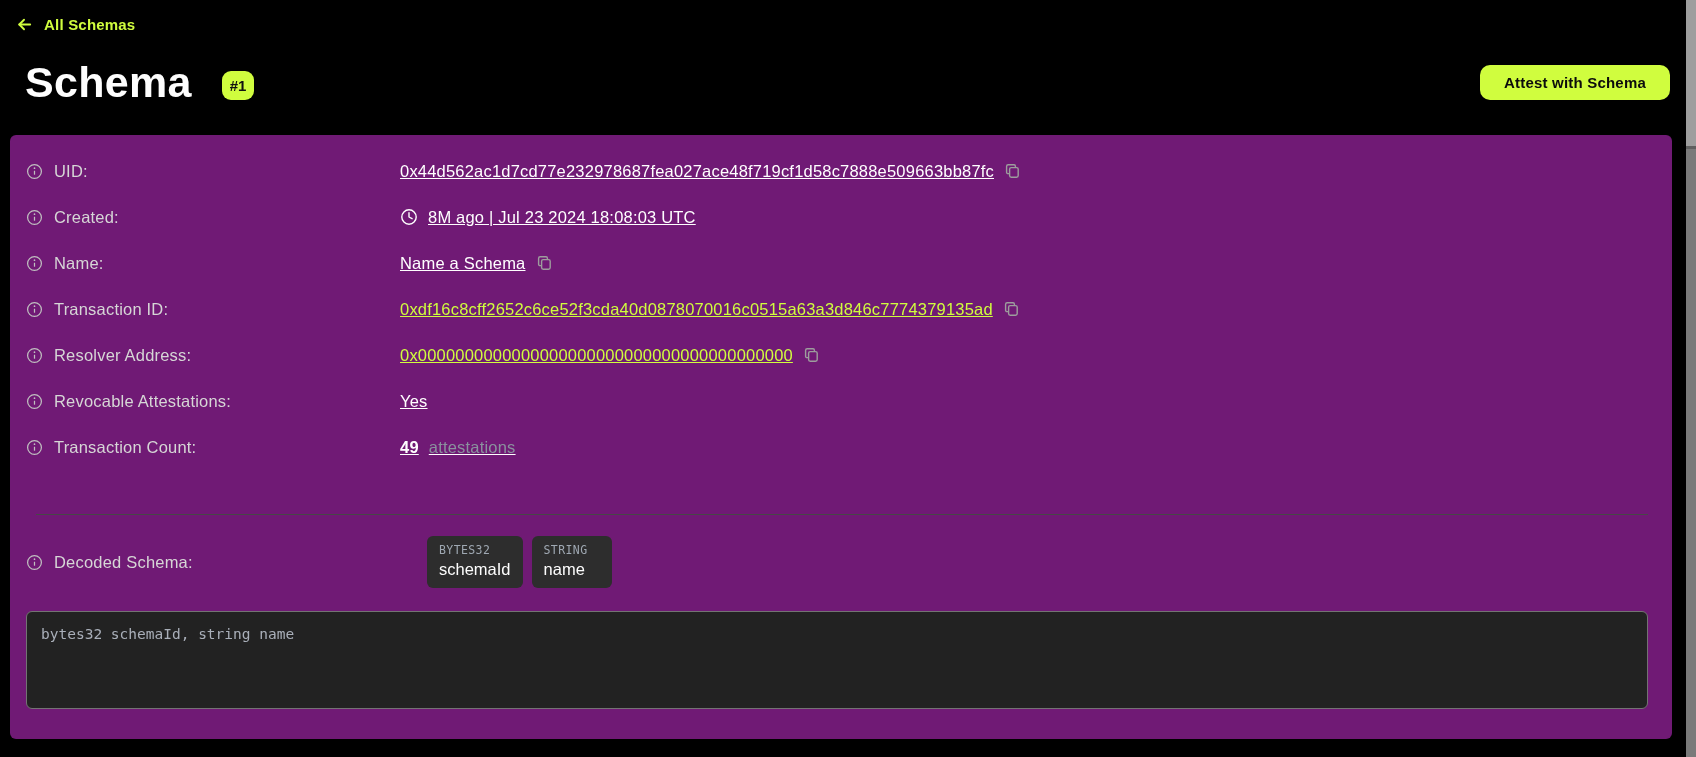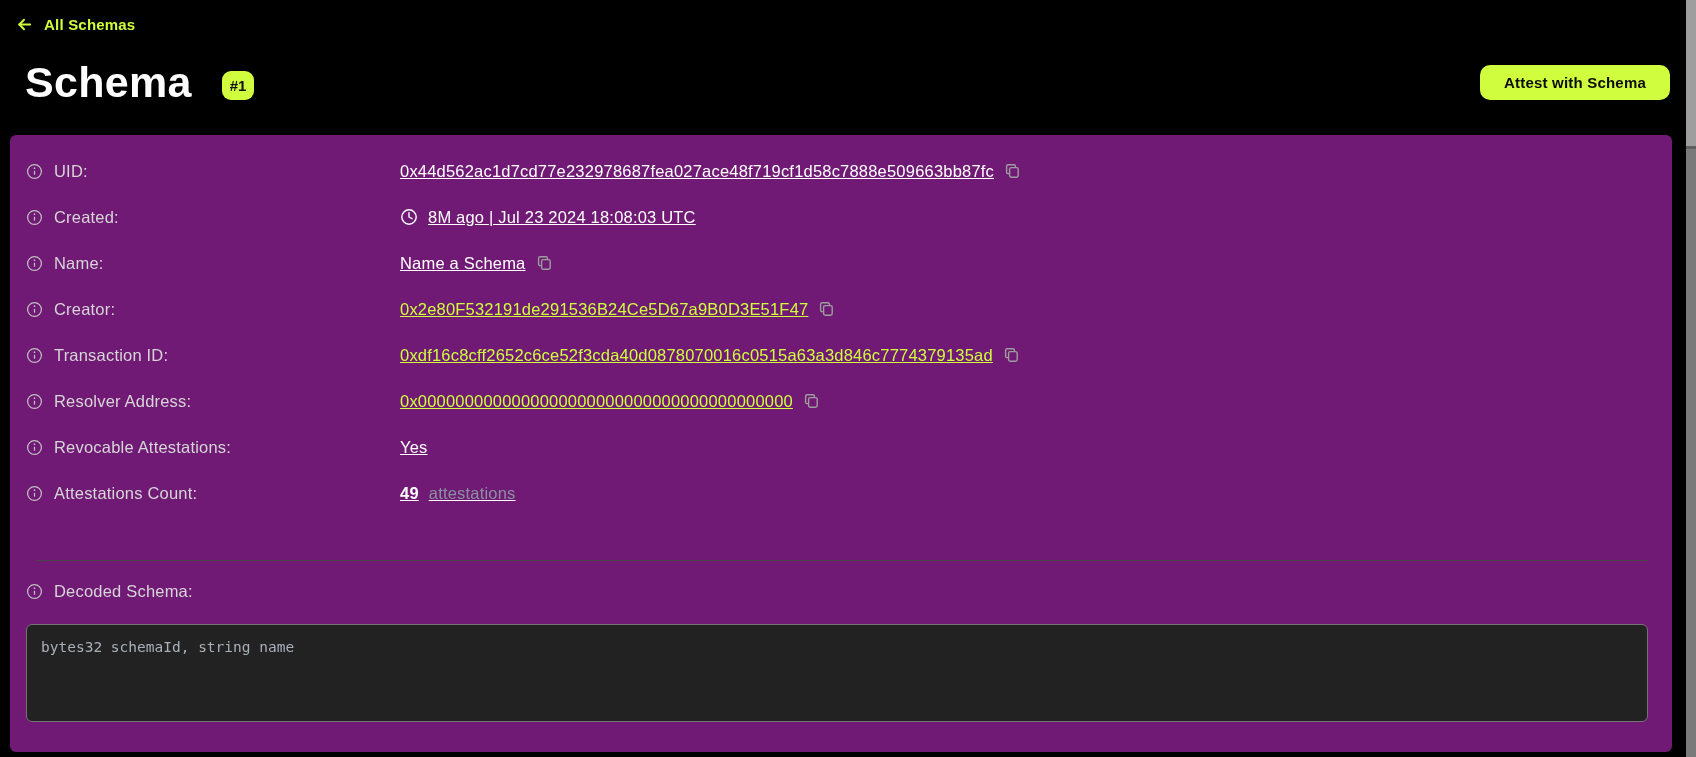--- a/index.html
+++ b/index.html
@@ -168,41 +168,20 @@
         <span>Name a Schema</span>
         <span class="copy-btn">
           <svg viewBox="0 0 17 17" fill="none" stroke="currentColor" stroke-width="1.4">
               <rect x="5.6" y="5.6" width="8.6" height="9.6" rx="1.6"></rect>
               <path d="M11.4 5.6 V4.2 a1.4 1.4 0 0 0 -1.4 -1.4 H4.2 A1.6 1.6 0 0 0 2.6 4.4 v5.8 a1.4 1.4 0 0 0 1.4 1.4 h1.6"></path>
             </svg>
         </span>
       </div>
     </div>
 
-    <div class="row">
-      <div class="row-label">
-        <span class="info-icon">
-          <svg viewBox="0 0 18 18" fill="none" stroke="currentColor" stroke-width="1.3">
-              <circle cx="9" cy="9" r="7.3"></circle>
-              <line x1="9" y1="8.2" x2="9" y2="12.4"></line>
-              <circle cx="9" cy="5.5" r="0.9" fill="currentColor" stroke="none"></circle>
-            </svg>
-        </span>
-        <span>Creator:</span>
-      </div>
-      <div class="value lime">
-        <a style="cursor:pointer">0x2e80F532191de291536B24Ce5D67a9B0D3E51F47</a>
-        <span class="copy-btn">
-          <svg viewBox="0 0 17 17" fill="none" stroke="currentColor" stroke-width="1.4">
-              <rect x="5.6" y="5.6" width="8.6" height="9.6" rx="1.6"></rect>
-              <path d="M11.4 5.6 V4.2 a1.4 1.4 0 0 0 -1.4 -1.4 H4.2 A1.6 1.6 0 0 0 2.6 4.4 v5.8 a1.4 1.4 0 0 0 1.4 1.4 h1.6"></path>
-            </svg>
-        </span>
-      </div>
-    </div>
 
     <div class="row">
       <div class="row-label">
         <span class="info-icon">
           <svg viewBox="0 0 18 18" fill="none" stroke="currentColor" stroke-width="1.3">
               <circle cx="9" cy="9" r="7.3"></circle>
               <line x1="9" y1="8.2" x2="9" y2="12.4"></line>
               <circle cx="9" cy="5.5" r="0.9" fill="currentColor" stroke="none"></circle>
             </svg>
         </span>
@@ -259,40 +238,50 @@
 
     <div class="row">
       <div class="row-label">
         <span class="info-icon">
           <svg viewBox="0 0 18 18" fill="none" stroke="currentColor" stroke-width="1.3">
               <circle cx="9" cy="9" r="7.3"></circle>
               <line x1="9" y1="8.2" x2="9" y2="12.4"></line>
               <circle cx="9" cy="5.5" r="0.9" fill="currentColor" stroke="none"></circle>
             </svg>
         </span>
-        <span>Attestations Count:</span>
+        <span>Transaction Count:</span>
       </div>
       <div class="value">
         <span class="bold">49</span>
         <a class="attest-link">attestations</a>
       </div>
     </div>
 
     <hr class="divider">
 
     <div class="row-decoded">
       <div class="row-label">
         <span class="info-icon">
           <svg viewBox="0 0 18 18" fill="none" stroke="currentColor" stroke-width="1.3">
               <circle cx="9" cy="9" r="7.3"></circle>
               <line x1="9" y1="8.2" x2="9" y2="12.4"></line>
               <circle cx="9" cy="5.5" r="0.9" fill="currentColor" stroke="none"></circle>
             </svg>
         </span>
         <span>Decoded Schema:</span>
+      </div>
+      <div class="chips">
+        <div class="chip">
+          <div class="chip-type">BYTES32</div>
+          <div class="chip-name">schemaId</div>
+        </div>
+        <div class="chip">
+          <div class="chip-type">STRING</div>
+          <div class="chip-name">name</div>
+        </div>
       </div>
     </div>
 
     <div class="row-raw">
       <textarea class="raw-textarea" readonly="" style="">bytes32 schemaId, string name</textarea>
     </div>
 
   </div>
 </div>
 

